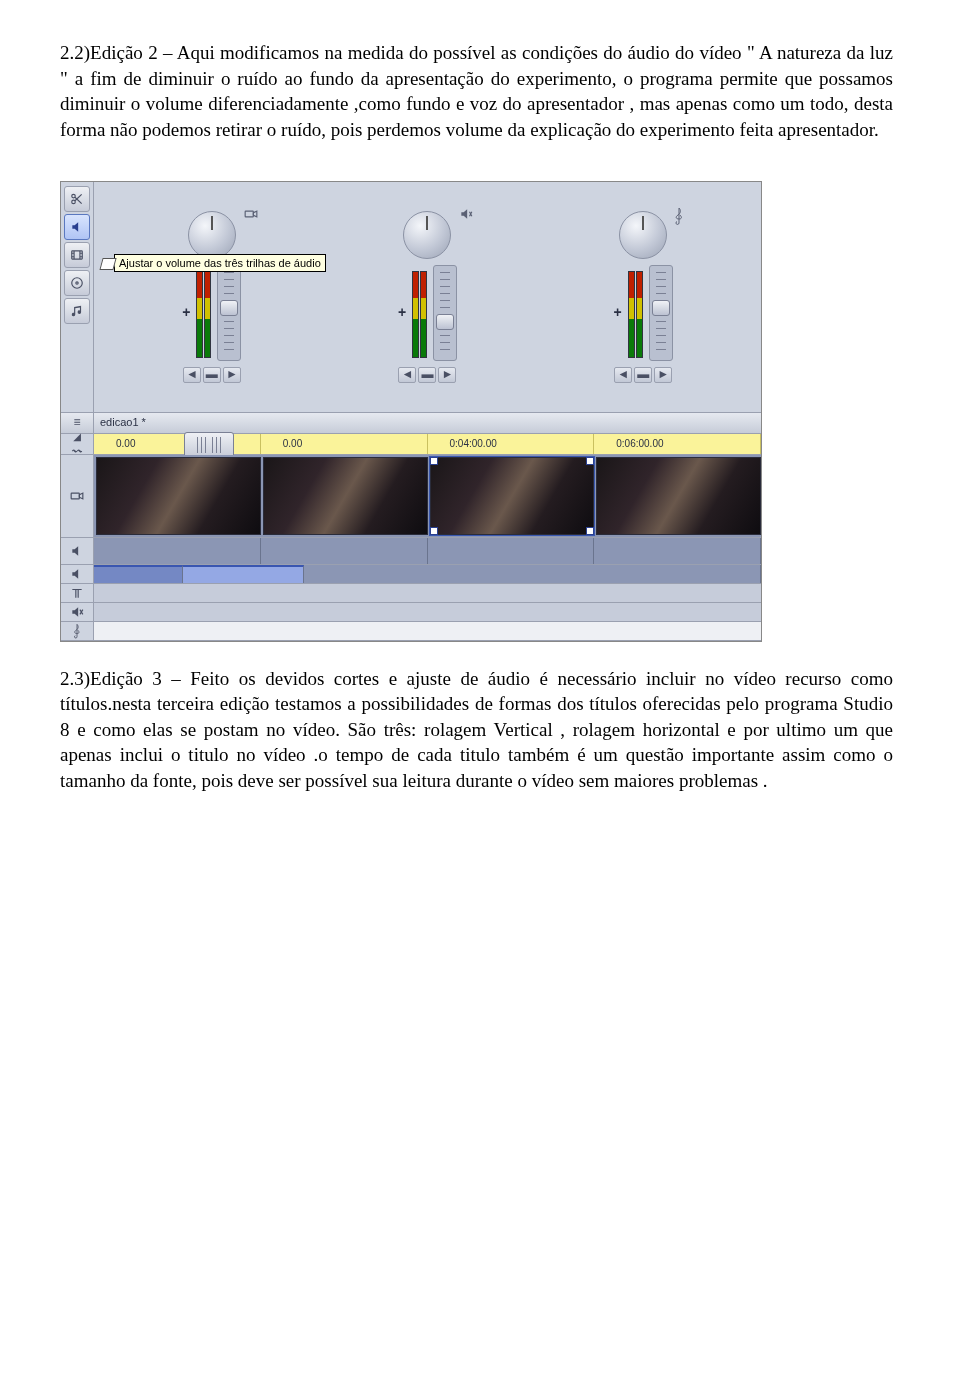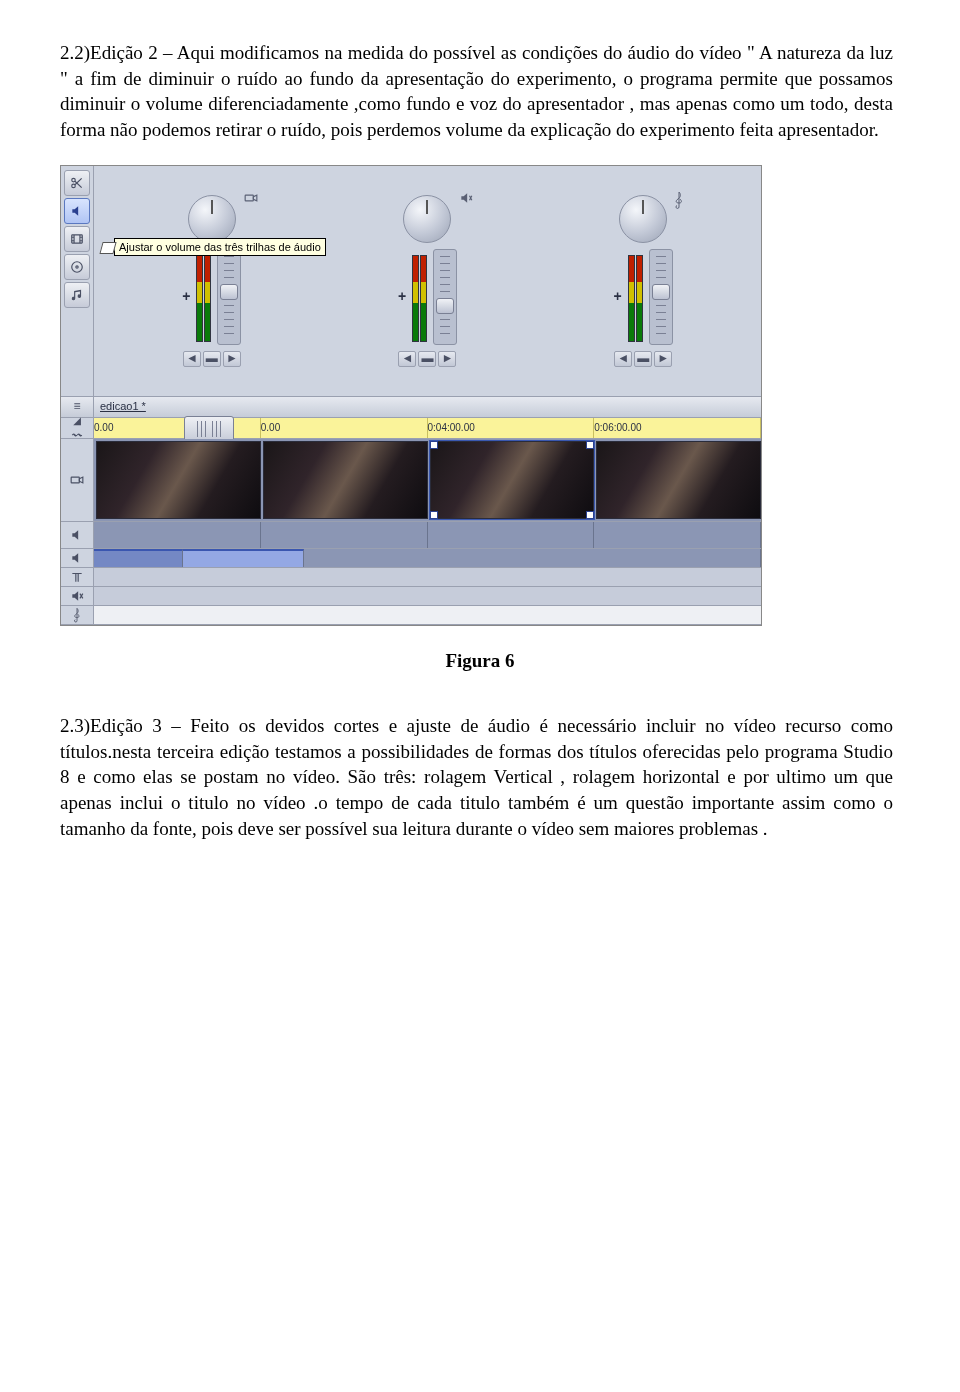--- a/index.html
+++ b/index.html
@@ -11,21 +11,21 @@
     color: #000;
     background: #fff;
     width: 960px;
     box-sizing: border-box;
   }
   .para {
     text-align: justify;
     margin: 0 7px 20px 0;
   }
   .fig-wrap {
-    margin: 22px 0 24px 0;
+    margin: 38px 0 24px 0;
   }
   .fig {
     width: 700px;
     border: 1px solid #888;
     background: #ced4e0;
     position: relative;
     font-family: Tahoma, Arial, sans-serif;
     font-size: 11px;
   }
   
@@ -204,21 +204,20 @@
     border-right:1px solid #9aa0b0;
     display:flex;
     align-items:center;
     justify-content:center;
     font-size:12px;
     color:#4a5064;
   }
   .proj-name {
     padding:0 6px;
     color:#2a3044;
-    text-decoration:underline;
   }
   .ruler {
     display:flex;
     align-items:center;
     height:20px;
     background:#faf39a;
     border-bottom:1px solid #9aa0b0;
   }
   .ruler-icons {
     width:32px;
@@ -235,21 +234,21 @@
   }
   .ruler-cells {
     flex:1;
     display:flex;
     position:relative;
     height:100%;
   }
   .ruler-cells span {
     flex:1;
     border-right:1px solid #c9c060;
-    padding-left:0;
+    padding-left:22px;
     font-size:10px;
     color:#2a3044;
     display:flex;
     align-items:center;
   }
   .scrubber {
     position:absolute;
     left:90px;
     top:-2px;
     width:48px;
@@ -554,16 +553,15 @@
         <div class="track-icon">
           <svg width="10" height="16" viewBox="0 0 24 36" fill="none" stroke="currentColor" stroke-width="2">
               <path d="M12 2c4 4 4 10-2 14s-4 8 2 8 6-4 2-8M12 2v30a3 3 0 1 1-4-3"></path>
             </svg>
         </div>
         <div class="track-content" style="background:#eef0f4;"></div>
       </div>
     </div>
   </div>
 
-  <div class="caption">Figura 6</div>
 </div>
 
 <p class="para">2.3)Edição 3 – Feito os devidos cortes e ajuste de áudio é necessário incluir no vídeo recurso como títulos.nesta terceira edição testamos a possibilidades de formas dos títulos oferecidas pelo programa Studio 8 e como elas se postam no vídeo.  São três:  rolagem Vertical , rolagem horizontal e por ultimo um que apenas inclui o titulo no vídeo .o tempo de cada titulo também é um questão importante assim como o tamanho da fonte, pois deve ser possível sua leitura durante o vídeo sem maiores problemas .</p>
 
 </body></html>

